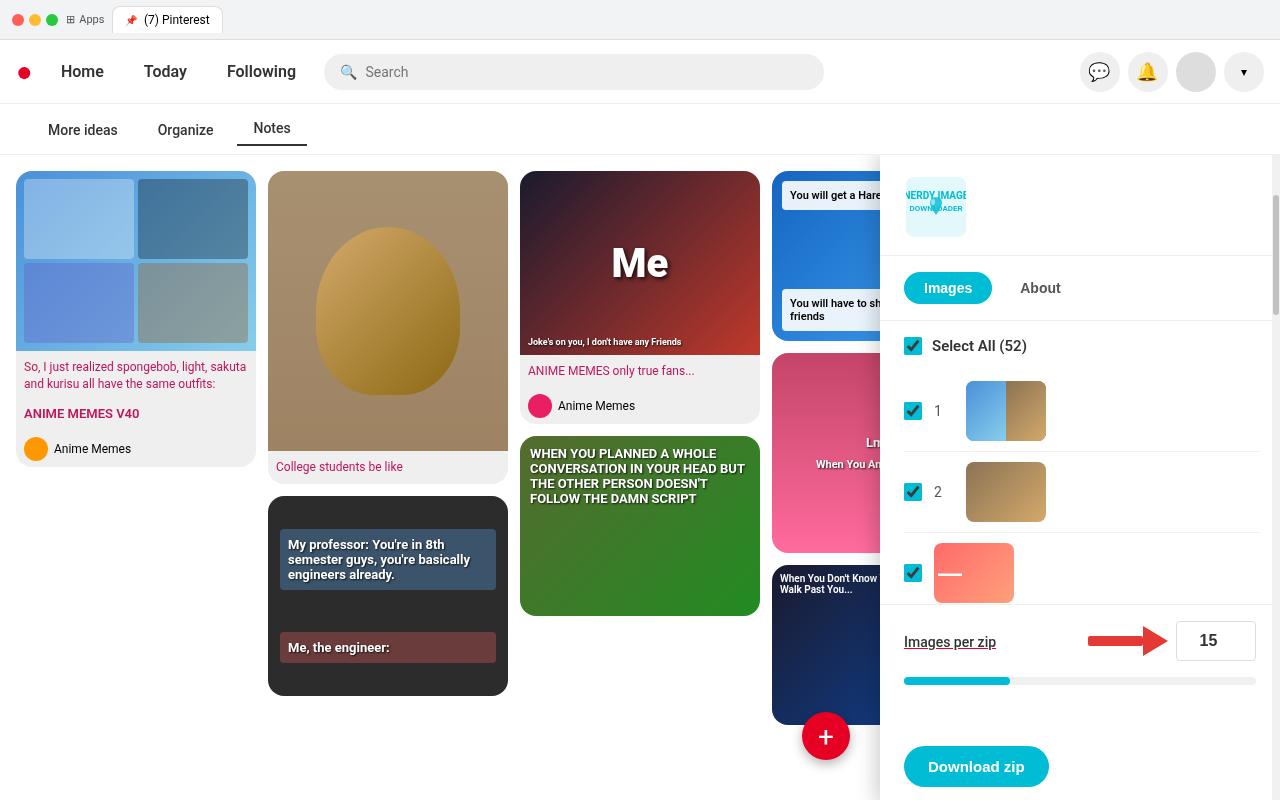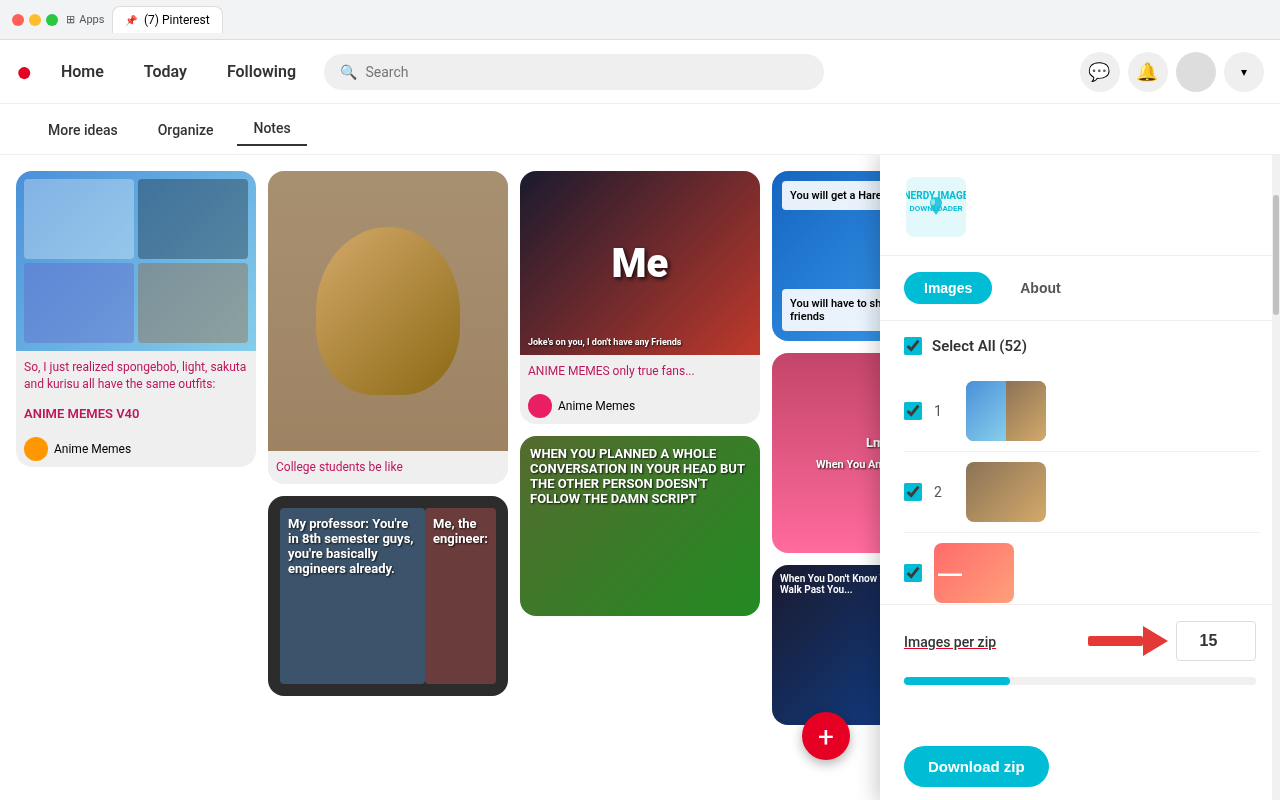--- a/index.html
+++ b/index.html
@@ -358,21 +358,21 @@
     <div class="pin-card">
       <div style="background:linear-gradient(180deg,#e8d5b0,#c8a882);height:280px;display:flex;align-items:center;justify-content:center;">
         <div style="background:rgba(139,115,85,0.7);width:100%;height:100%;display:flex;flex-direction:column;justify-content:center;align-items:center;">
           <div style="width:60%;height:60%;background:linear-gradient(135deg,#d4a96a,#8b6914);border-radius:50% 50% 40% 40%;"></div>
         </div>
       </div>
       <div class="pin-text-card">College students be like</div>
     </div>
 
     <div class="pin-card">
-      <div style="background:#2c2c2c;height:200px;padding:12px;display:flex;flex-direction:row;justify-content:space-around;">
+      <div style="background:#2c2c2c;height:200px;padding:12px;display:flex;flex-direction:column;justify-content:space-around;">
         <div style="background:rgba(100,180,255,0.3);padding:8px;border-radius:4px;">
           <div class="meme-text">My professor: You're in 8th semester guys, you're basically engineers already.</div>
         </div>
         <div style="background:rgba(255,100,100,0.3);padding:8px;border-radius:4px;">
           <div class="meme-text">Me, the engineer:</div>
         </div>
       </div>
     </div>
 
     <div class="pin-card">

